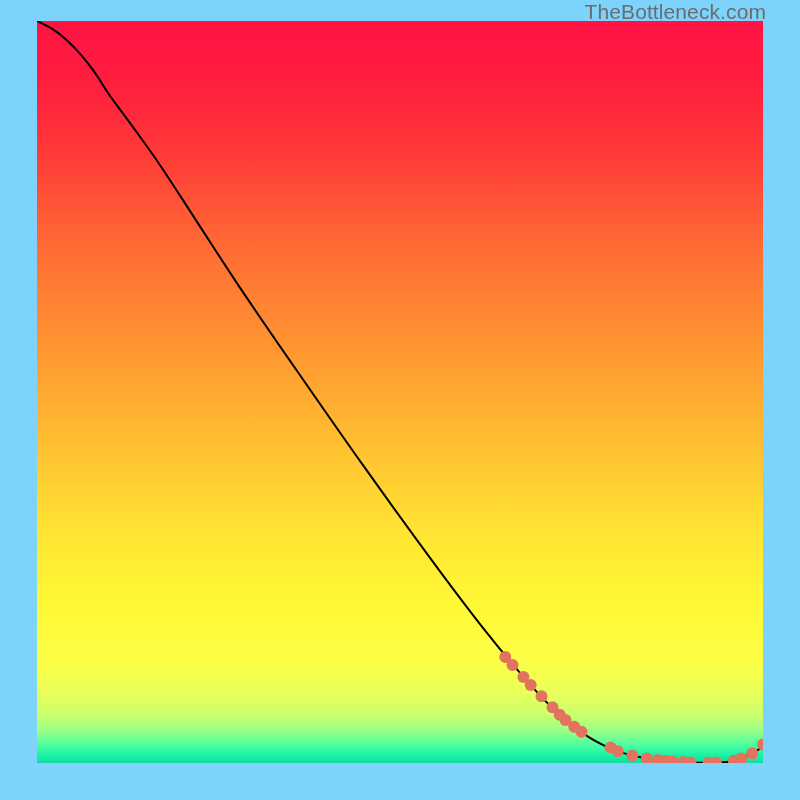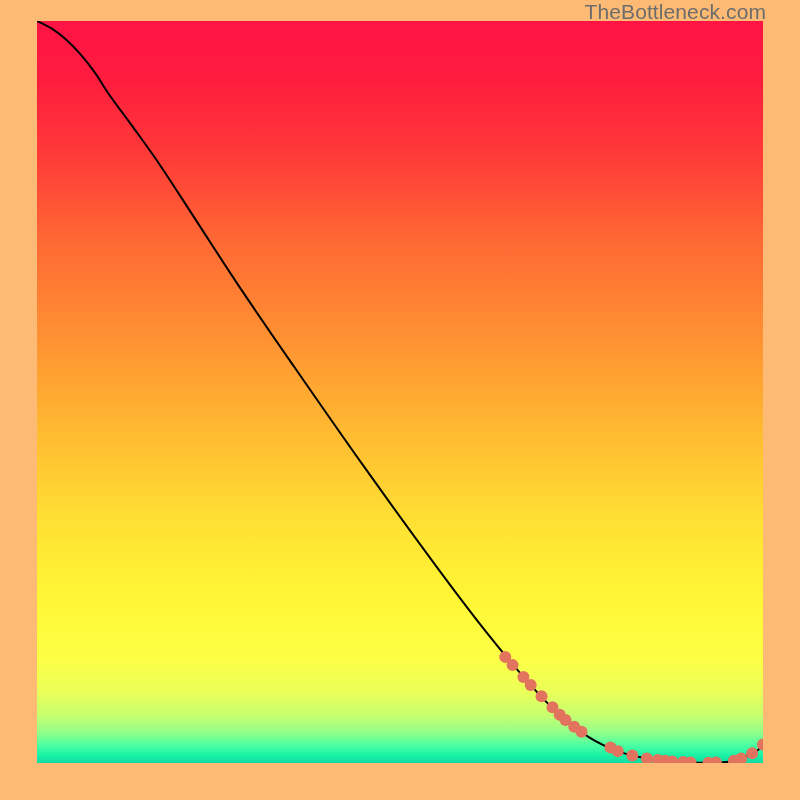--- a/index.html
+++ b/index.html
@@ -7,21 +7,21 @@
     padding: 0;
     width: 800px;
     height: 800px;
     background: #000;
     overflow: hidden;
   }
   .stage {
     position: relative;
     width: 800px;
     height: 800px;
-    background: #fdba74;
+    background: #7dd3fc;
   }
   .plot {
     position: absolute;
     left: 37px;
     top: 21px;
     width: 726px;
     height: 742px;
   }
   .attribution {
     position: absolute;

